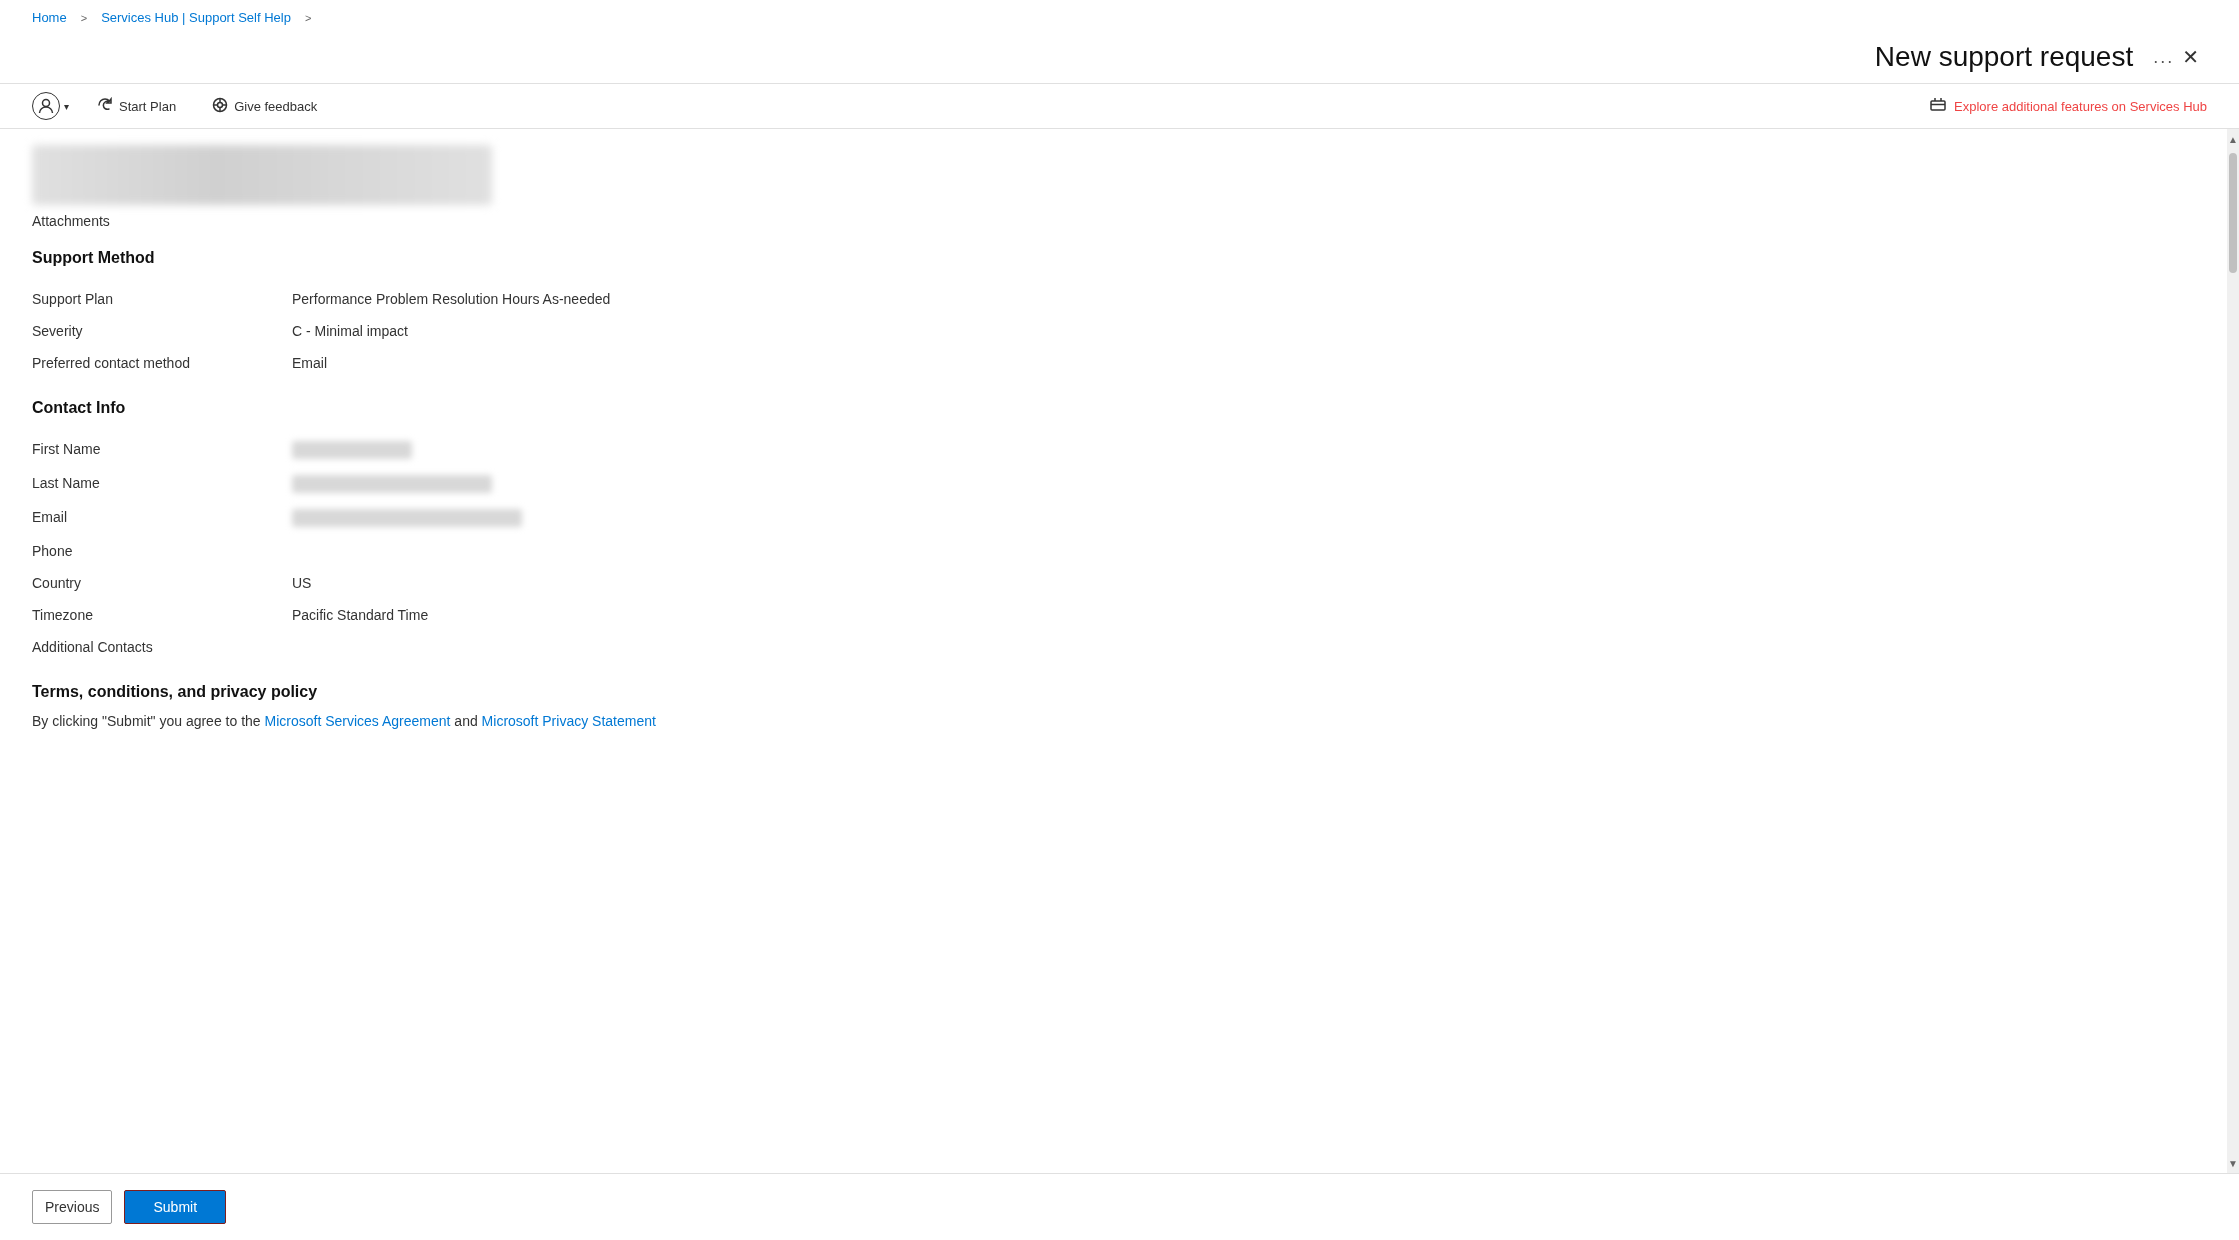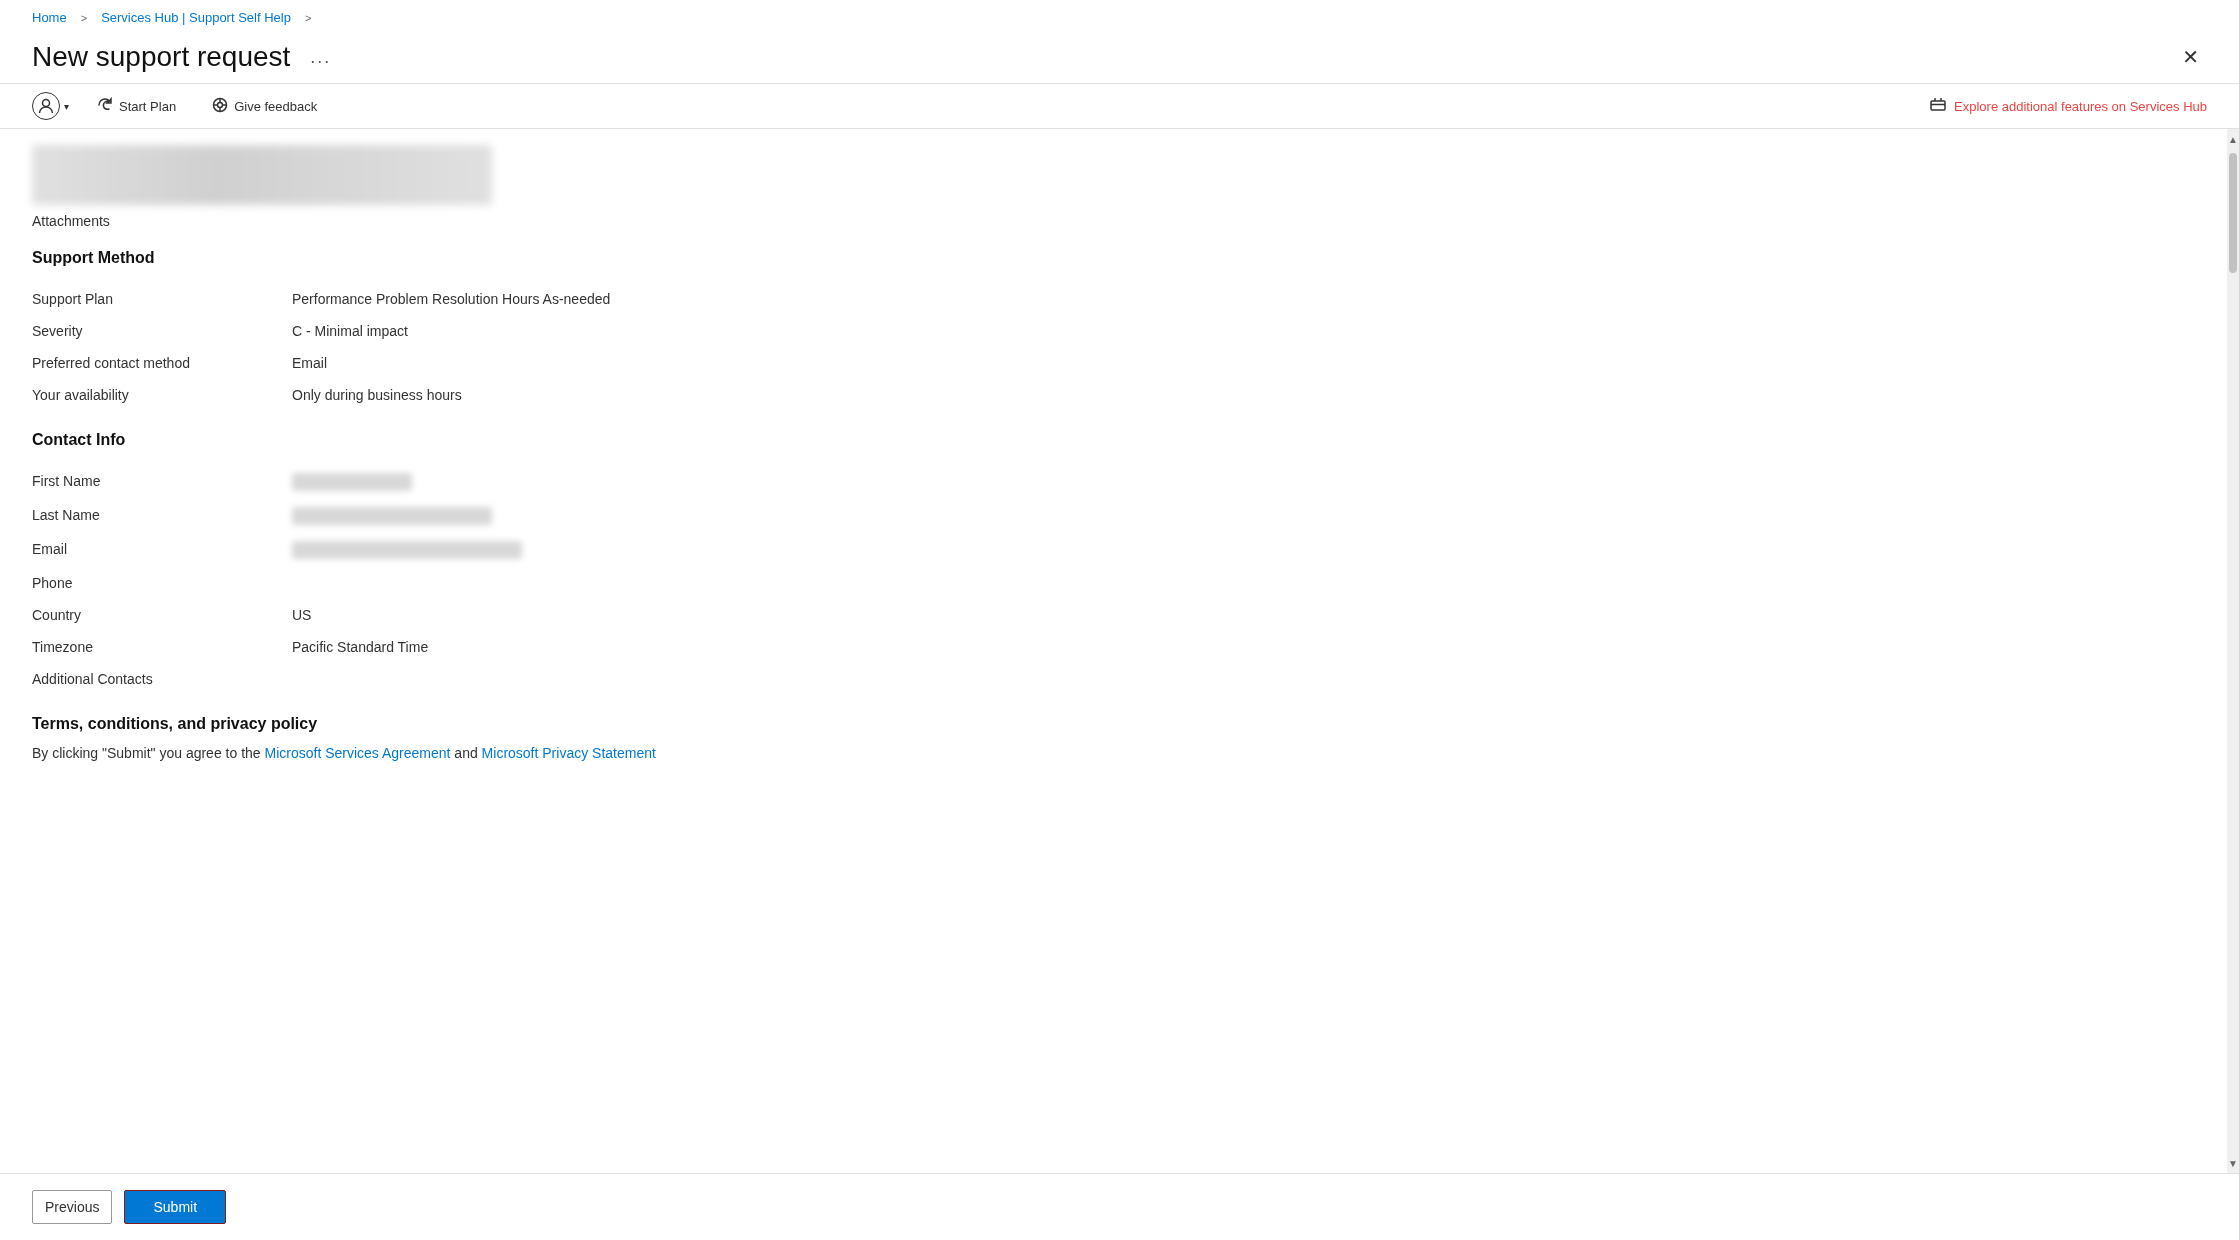--- a/index.html
+++ b/index.html
@@ -40,21 +40,21 @@
     }
 
     .breadcrumb-sep {
       color: #666;
       font-size: 11px;
     }
 
     .page-title-row {
       display: flex;
       align-items: center;
-      justify-content: space-between;
+      justify-content: flex-end;
       padding-bottom: 10px;
       margin-top: 16px;
     }
 
     .page-title {
       font-size: 28px;
       font-weight: 300;
       color: #111;
     }
 
@@ -371,24 +371,20 @@
           <span class="field-value">Performance Problem Resolution Hours As-needed</span>
         </div>
         <div class="field-row">
           <span class="field-label">Severity</span>
           <span class="field-value">C - Minimal impact</span>
         </div>
         <div class="field-row">
           <span class="field-label">Preferred contact method</span>
           <span class="field-value">Email</span>
         </div>
-        <div class="field-row">
-          <span class="field-label">Your availability</span>
-          <span class="field-value">Only during business hours</span>
-        </div>
       </div>
 
       <div class="section-heading" style="margin-top:20px;">Contact Info</div>
 
       <div>
 
         <div class="field-row">
           <span class="field-label">First Name</span>
           <div class="field-value-blurred" style="width:120px;"></div>
         </div>

